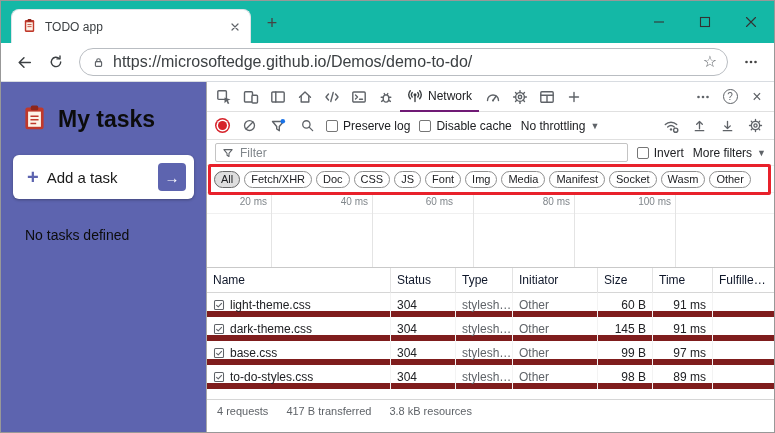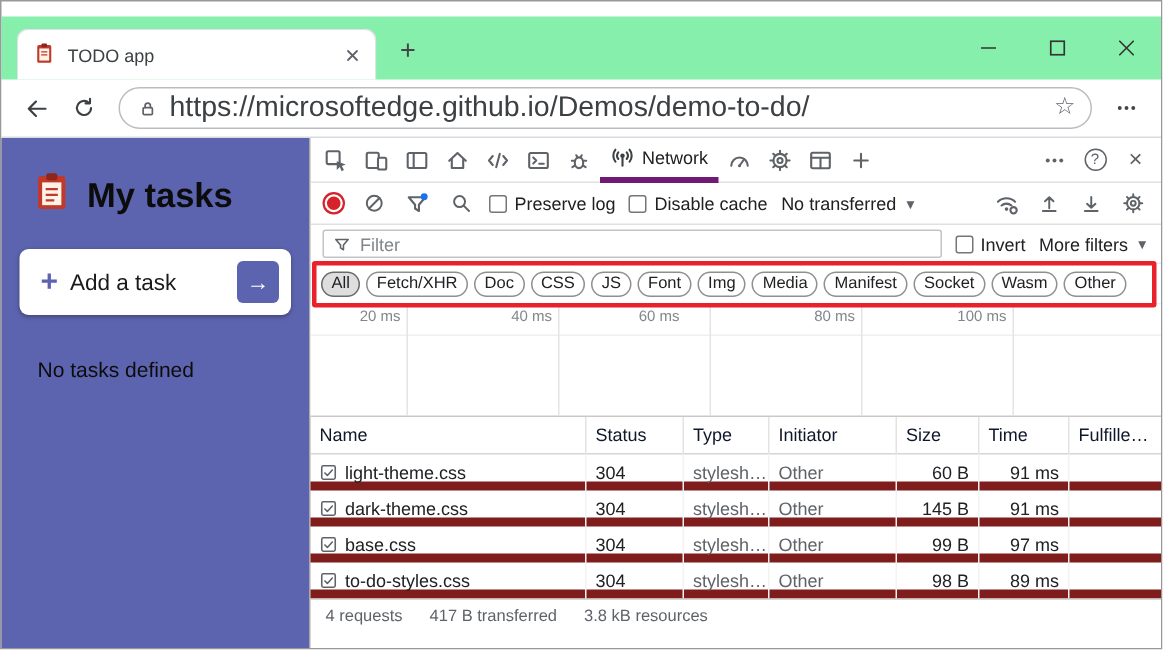--- a/index.html
+++ b/index.html
@@ -1,56 +1,56 @@
 <!DOCTYPE html>
 <html><head>
 <meta charset="utf-8">
 <style>
   * { box-sizing: border-box; margin: 0; padding: 0; }
   html,body { width:775px; height:433px; overflow:hidden; font-family:"Liberation Sans", sans-serif; }
   .window { width:775px; height:433px; border:1px solid #989898; background:#fff; display:flex; flex-direction:column; }
 
   
-  .tabstrip { height:42px; background:#86efac; position:relative; display:flex; align-items:flex-end; flex-shrink:0;margin-top:10px; }
+  .tabstrip { height:42px; background:#14b8a6; position:relative; display:flex; align-items:flex-end; flex-shrink:0; }
   .tab { margin-left:10px; width:240px; height:34px; background:#fff; border:1px solid #dfe3e8; border-bottom:none;
          border-radius:8px 8px 0 0; display:flex; align-items:center; gap:8px; padding:0 6px 0 10px;
          font-size:12px; color:#3c4043; }
   .tab-title { flex:1; white-space:nowrap; overflow:hidden; }
   .iconbtn { display:flex; align-items:center; justify-content:center; border-radius:4px; }
   .tab-close { width:18px; height:18px; }
   .newtab { width:26px; height:26px; margin:0 0 7px 8px; font-size:18px; color:#444; display:flex; align-items:center; justify-content:center; }
   .win-controls { position:absolute; top:0; right:0; height:42px; display:flex; }
   .wc { width:46px; height:42px; display:flex; align-items:center; justify-content:center; }
 
   
   .toolbar { height:39px; border-bottom:1px solid #d8dce1; display:flex; align-items:center; padding:0 8px; gap:2px; flex-shrink:0; background:#fff; }
   .tb-btn { width:30px; height:30px; border-radius:50%; display:flex; align-items:center; justify-content:center; }
   .address { flex:1; height:28px; border:1px solid #b9bdc2; border-radius:15px; display:flex; align-items:center; gap:8px; padding:0 10px 0 12px; margin:0 6px; min-width:0; background:#fff; }
-  .url { flex:1; font-size:19px; color:#3c4043; white-space:nowrap; overflow:hidden; }
+  .url { flex:1; font-size:16px; color:#3c4043; white-space:nowrap; overflow:hidden; }
   .star { font-size:16px; color:#5f6368; line-height:1; }
 
   
   .content { flex:1; display:flex; min-height:0; }
 
   
   .sidebar { width:205px; flex-shrink:0; background:#5d64af; }
   .tasks-header { display:flex; align-items:center; gap:10px; padding:22px 0 0 20px; }
   .app-title { font-size:23px; font-weight:bold; color:#0c0c0c; }
   .add-card { margin:20px 12px 0 12px; background:#fff; border-radius:6px; height:44px; display:flex; align-items:center; gap:8px; padding:0 8px 0 14px; box-shadow:0 1px 3px rgba(0,0,0,.3); cursor:pointer; }
   .plus-glyph { color:#5d64af; font-size:20px; font-weight:bold; line-height:1; }
   .add-label { flex:1; font-size:15px; color:#1a1a1a; }
   .arrow-btn { width:28px; height:28px; background:#5d64af; border-radius:4px; color:#fff; display:flex; align-items:center; justify-content:center; font-size:15px; }
   .empty-msg { padding:28px 0 0 24px; font-size:14px; color:#0c0c0c; }
 
   
   .devtools { flex:1; min-width:0; background:#fff; border-left:1px solid #a9a9a9; display:flex; flex-direction:column; position:relative; font-size:12px; color:#3c4043; }
   .dt-row { display:flex; align-items:center; flex-shrink:0; }
   .dt-tabs { height:30px; padding:0 4px; gap:1px; border-bottom:1px solid #e0e0e0; }
   .ticon { width:26px; height:26px; display:flex; align-items:center; justify-content:center; border-radius:4px; }
-  .net-tab { display:flex; align-items:center; gap:5px; padding:0 7px; height:30px; border-bottom:4px solid #701a75; color:#202124; }
+  .net-tab { display:flex; align-items:center; gap:5px; padding:0 7px; height:30px; border-bottom:2px solid #701a75; color:#202124; }
   .right-group { margin-left:auto; display:flex; align-items:center; gap:1px; }
   .help-circle { width:15px; height:15px; border:1.2px solid #5f6368; border-radius:50%; font-size:10px; color:#5f6368; display:flex; align-items:center; justify-content:center; }
   .x-glyph { font-size:16px; color:#5f6368; line-height:1; }
 
   .dt-netbar { height:28px; padding:0 8px; gap:9px; border-bottom:1px solid #e0e0e0; }
   .rec { width:9px; height:9px; background:#d6222a; border-radius:50%; box-shadow:0 0 0 1.5px #fff, 0 0 0 3px #d6222a; margin:0 3px; }
   .cb { width:12px; height:12px; border:1px solid #767676; border-radius:2px; background:#fff; flex-shrink:0; }
   .cb-group { display:flex; align-items:center; gap:5px; }
   .lbl { color:#202124; white-space:nowrap; }
   .caret { font-size:9px; color:#5f6368; }
@@ -299,21 +299,21 @@
         </span>
         <span class="cb-group">
           <span class="cb"></span>
           <span class="lbl">Preserve log</span>
         </span>
         <span class="cb-group">
           <span class="cb"></span>
           <span class="lbl">Disable cache</span>
         </span>
         <span class="cb-group">
-          <span class="lbl">No transferred</span>
+          <span class="lbl">No throttling</span>
           <span class="caret">▼</span>
         </span>
         <span class="right-group" style="gap:6px;">
           <span class="ticon" style="width:22px;height:22px;">
             <svg class="ic" width="16" height="16" viewBox="0 0 16 16" stroke-width="1.2">
                 <path d="M2.3 6.5a8.2 8.2 0 0 1 11.4 0M4.7 9a5 5 0 0 1 6.6 0"></path>
                 <circle cx="8" cy="11.4" r="1.2" fill="#5f6368" stroke="none"></circle>
                 <circle cx="12.7" cy="12.2" r="2.1"></circle>
               </svg>
           </span>

